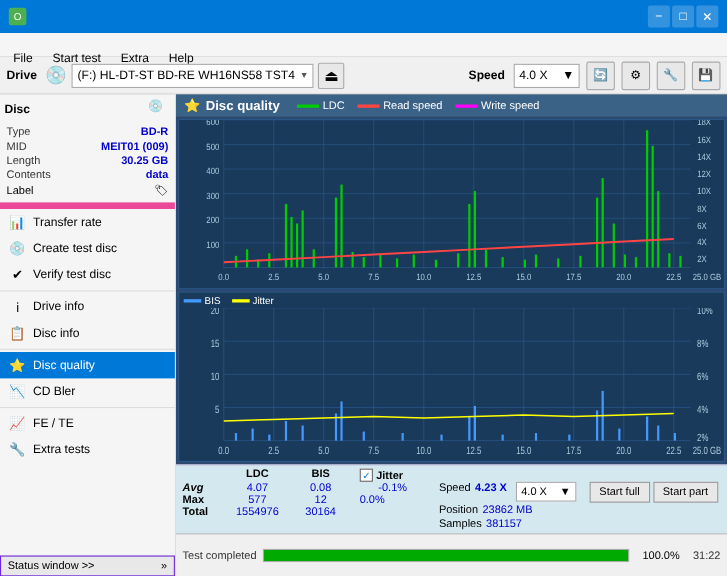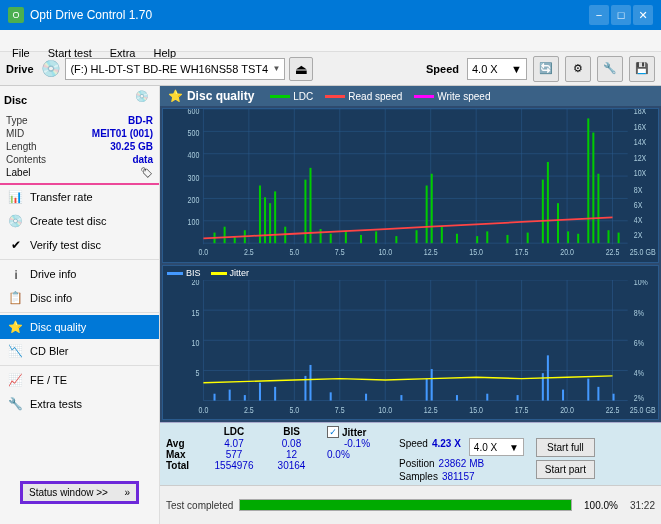--- a/index.html
+++ b/index.html
@@ -25,74 +25,73 @@
     .eject-btn { width: 24px; height: 24px; background: #e8e8e8; border: 1px solid #aaa; cursor: pointer; display: flex; align-items: center; justify-content: center; font-size: 14px; border-radius: 2px; }
     .speed-label { font-size: 11px; font-weight: bold; margin-left: 8px; }
     .speed-dropdown { background: white; border: 1px solid #aaa; padding: 2px 4px; font-size: 11px; height: 22px; width: 60px; display: flex; align-items: center; justify-content: space-between; cursor: pointer; margin-left: 4px; }
     .toolbar-icon-btn { width: 26px; height: 26px; background: #e8e8e8; border: 1px solid #aaa; cursor: pointer; display: flex; align-items: center; justify-content: center; border-radius: 2px; margin-left: 2px; }
 
     
     .main { display: flex; height: calc(524px - 30px - 22px - 34px); }
 
     
     .sidebar { width: 160px; background: #f5f5f5; border-right: 1px solid #ddd; display: flex; flex-direction: column; }
-    .disc-panel { padding: 4px; border-bottom: 2px solid #ec4899; }
+    .disc-panel { padding: 4px; border-bottom: 6px solid #ec4899; }
     .disc-header { display: flex; align-items: center; justify-content: space-between; margin-bottom: 4px; }
     .disc-title { font-weight: bold; font-size: 11px; }
     .disc-icon { width: 20px; height: 20px; }
     .disc-row { display: flex; justify-content: space-between; padding: 1px 2px; font-size: 10px; }
     .disc-row .label { color: #333; }
     .disc-row .value { color: #0000cc; font-weight: bold; }
     .disc-label-row { display: flex; justify-content: space-between; align-items: center; padding: 1px 2px; font-size: 10px; }
 
     .nav-item { display: flex; align-items: center; padding: 4px 8px; cursor: pointer; font-size: 11px; border: none; background: transparent; width: 100%; text-align: left; color: #000; }
     .nav-item.active { background: #0078d7; color: white; }
     .nav-item .nav-icon { width: 16px; height: 16px; margin-right: 6px; display: flex; align-items: center; justify-content: center; font-size: 12px; flex-shrink: 0; }
 
     .nav-spacer { height: 1px; background: #ddd; margin: 2px 0; }
 
-    .status-btn { margin: 20px; padding: 3px 6px; background: #e8e8e8; border: 3px solid #6d28d9; cursor: pointer; font-size: 10px; text-align: left; display: flex; align-items: center; justify-content: space-between; }
+    .status-btn { margin: 0; padding: 3px 6px; background: #e8e8e8; border: 1px solid #6d28d9; cursor: pointer; font-size: 10px; text-align: left; display: flex; align-items: center; justify-content: space-between; }
 
     
     .content { flex: 1; display: flex; flex-direction: column; background: #2d4a6e; }
     .content-header { background: #3a6186; padding: 3px 8px; display: flex; align-items: center; gap: 8px; }
     .content-title { color: white; font-size: 12px; font-weight: bold; display: flex; align-items: center; gap: 4px; }
     .legend { display: flex; gap: 12px; margin-left: 8px; }
     .legend-item { display: flex; align-items: center; gap: 3px; font-size: 10px; color: white; }
     .legend-color { width: 20px; height: 3px; }
 
     
     .charts-area { flex: 1; display: flex; flex-direction: column; padding: 2px; gap: 2px; }
 
     .chart-container { flex: 1; background: #1a3a5c; border: 1px solid #2a5a8c; position: relative; }
 
     
     .stats-bar { background: #d4e8f0; border-top: 1px solid #aac; padding: 3px 6px; }
     .checkbox { width: 12px; height: 12px; background: white; border: 1px solid #666; display: flex; align-items: center; justify-content: center; font-size: 9px; color: #0078d7; }
-    .start-btns { display: flex; flex-direction: column; gap: 3px; margin-left: 8px; }
+    .start-btns { display: flex; flex-direction: row; gap: 3px; margin-left: 8px; }
     .start-btn { padding: 3px 8px; background: #e8e8e8; border: 1px solid #999; cursor: pointer; font-size: 10px; white-space: nowrap; }
 
     
     .progress-bar-area { background: #f0f0f0; border-top: 1px solid #ccc; padding: 19px 6px; display: flex; align-items: center; gap: 6px; height: 22px; }
     .progress-text { font-size: 10px; color: #333; }
     .progress-track { flex: 1; background: #ccc; height: 12px; border: 1px solid #aaa; }
     .progress-fill { height: 100%; background: #00aa00; }
     .progress-pct { font-size: 10px; width: 40px; text-align: right; }
     .progress-time { font-size: 10px; color: #333; margin-left: 6px; }
 
     
     .chart-svg { width: 100%; height: 100%; }
   </style>
 </head>
 <body>
 
 <div class="titlebar">
   <div class="titlebar-left">
     <div class="titlebar-icon">O</div>
-    <span>Opti Drive Control 1.70</span>
   </div>
   <div class="titlebar-controls">
     <button class="titlebar-btn">−</button>
     <button class="titlebar-btn">□</button>
     <button class="titlebar-btn close">✕</button>
   </div>
 </div>
 
 <div class="menubar">
   <span class="menu-item">File</span>
@@ -130,21 +129,21 @@
       <div class="disc-header">
         <span class="disc-title">Disc</span>
         <div class="disc-icon">💿</div>
       </div>
       <div class="disc-row">
         <span class="label">Type</span>
         <span class="value">BD-R</span>
       </div>
       <div class="disc-row">
         <span class="label">MID</span>
-        <span class="value">MEIT01 (001)</span>
+        <span class="value">MEIT01 (009)</span>
       </div>
       <div class="disc-row">
         <span class="label">Length</span>
         <span class="value">30.25 GB</span>
       </div>
       <div class="disc-row">
         <span class="label">Contents</span>
         <span class="value">data</span>
       </div>
       <div class="disc-label-row">
@@ -409,21 +408,21 @@
         <div style="display:flex;flex-direction:column;font-size:10px;">
           <div style="display:flex;padding-left:38px;gap:0px;">
             <span style="width:60px;text-align:center;font-weight:bold;">LDC</span>
             <span style="width:55px;text-align:center;font-weight:bold;">BIS</span>
             <div style="display:flex;align-items:center;gap:3px;margin-left:8px;">
               <div class="checkbox">✓</div>
               <span style="font-weight:bold;">Jitter</span>
             </div>
           </div>
           <div style="display:flex;align-items:center;">
-            <span style="width:38px;font-weight:bold;">Avg</span>
+            <span style="width:38px;font-weight:bold;font-style:italic;">Avg</span>
             <span style="width:60px;text-align:center;color:#0000cc;">4.07</span>
             <span style="width:55px;text-align:center;color:#0000cc;">0.08</span>
             <span style="width:60px;text-align:center;color:#0000cc;margin-left:8px;">-0.1%</span>
           </div>
           <div style="display:flex;align-items:center;">
             <span style="width:38px;font-weight:bold;">Max</span>
             <span style="width:60px;text-align:center;color:#0000cc;">577</span>
             <span style="width:55px;text-align:center;color:#0000cc;">12</span>
             <span style="width:60px;text-align:left;color:#0000cc;margin-left:8px;">0.0%</span>
           </div>

